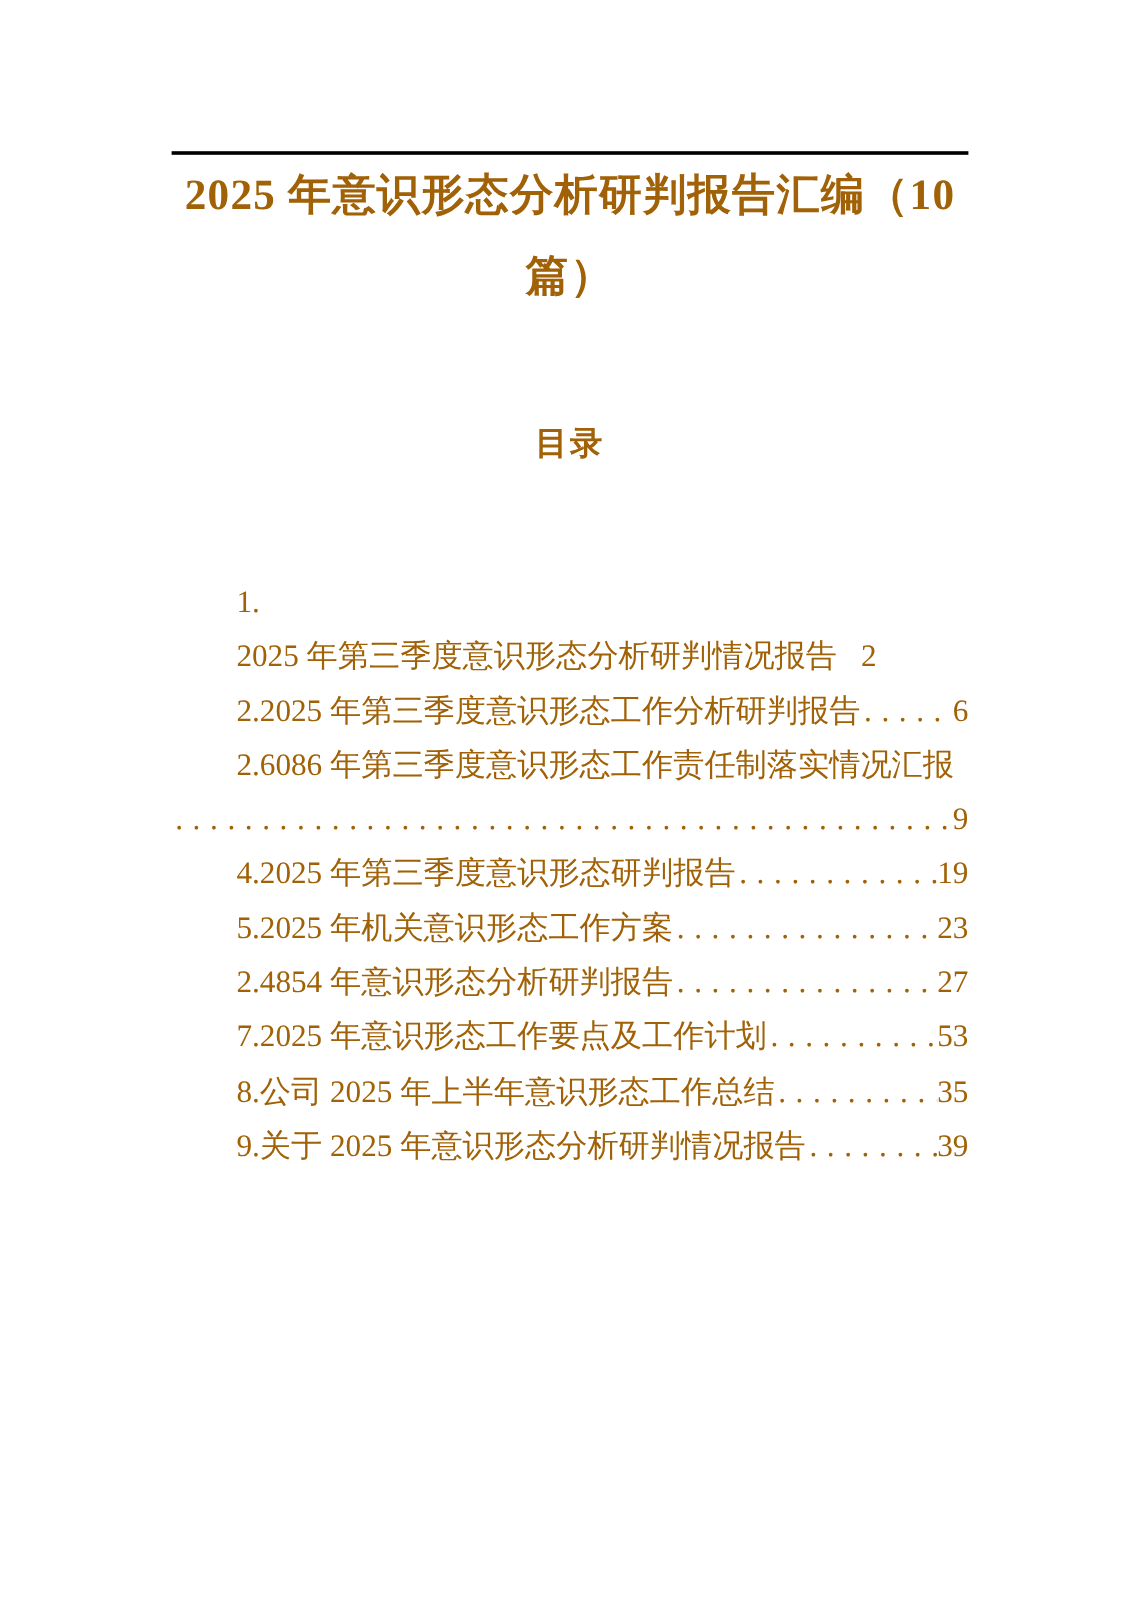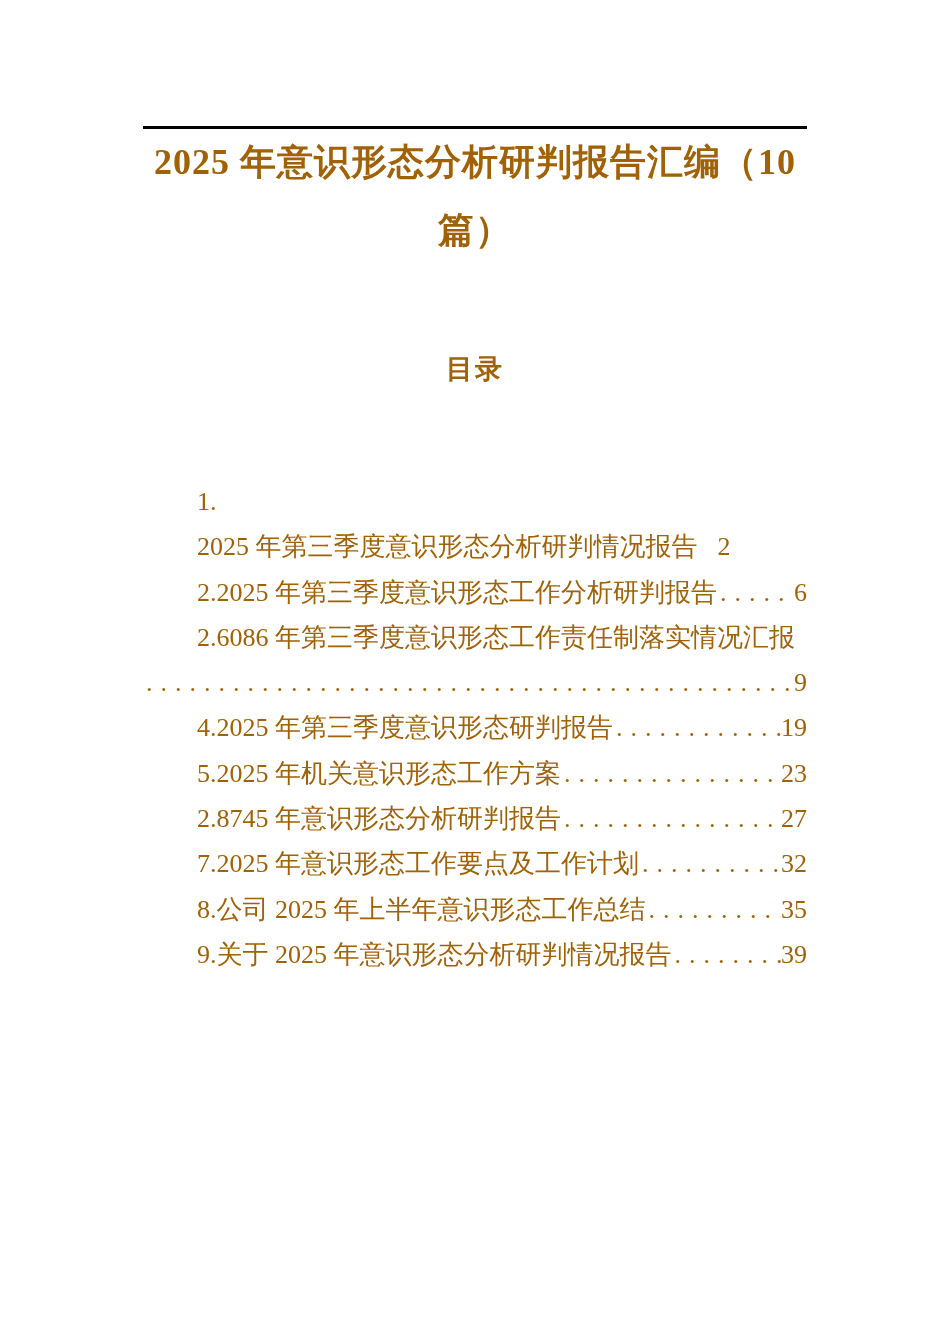--- a/index.html
+++ b/index.html
@@ -133,29 +133,29 @@
       <span class="page-num">19</span>
     </div>
 
     <div class="toc-row flex indent">
       <span class="entry-title">5.2025 年机关意识形态工作方案</span>
       <span class="leader"></span>
       <span class="page-num">23</span>
     </div>
 
     <div class="toc-row flex indent">
-      <span class="entry-title">2.8745 年意识形态分析研判报告</span>
+      <span class="entry-title">2.4854 年意识形态分析研判报告</span>
       <span class="leader"></span>
       <span class="page-num">27</span>
     </div>
 
     <div class="toc-row flex indent">
       <span class="entry-title">7.2025 年意识形态工作要点及工作计划</span>
       <span class="leader"></span>
-      <span class="page-num">32</span>
+      <span class="page-num">53</span>
     </div>
 
     <div class="toc-row flex indent">
       <span class="entry-title">8.公司 2025 年上半年意识形态工作总结</span>
       <span class="leader"></span>
       <span class="page-num">35</span>
     </div>
 
     <div class="toc-row flex indent">
       <span class="entry-title">9.关于 2025 年意识形态分析研判情况报告</span>

